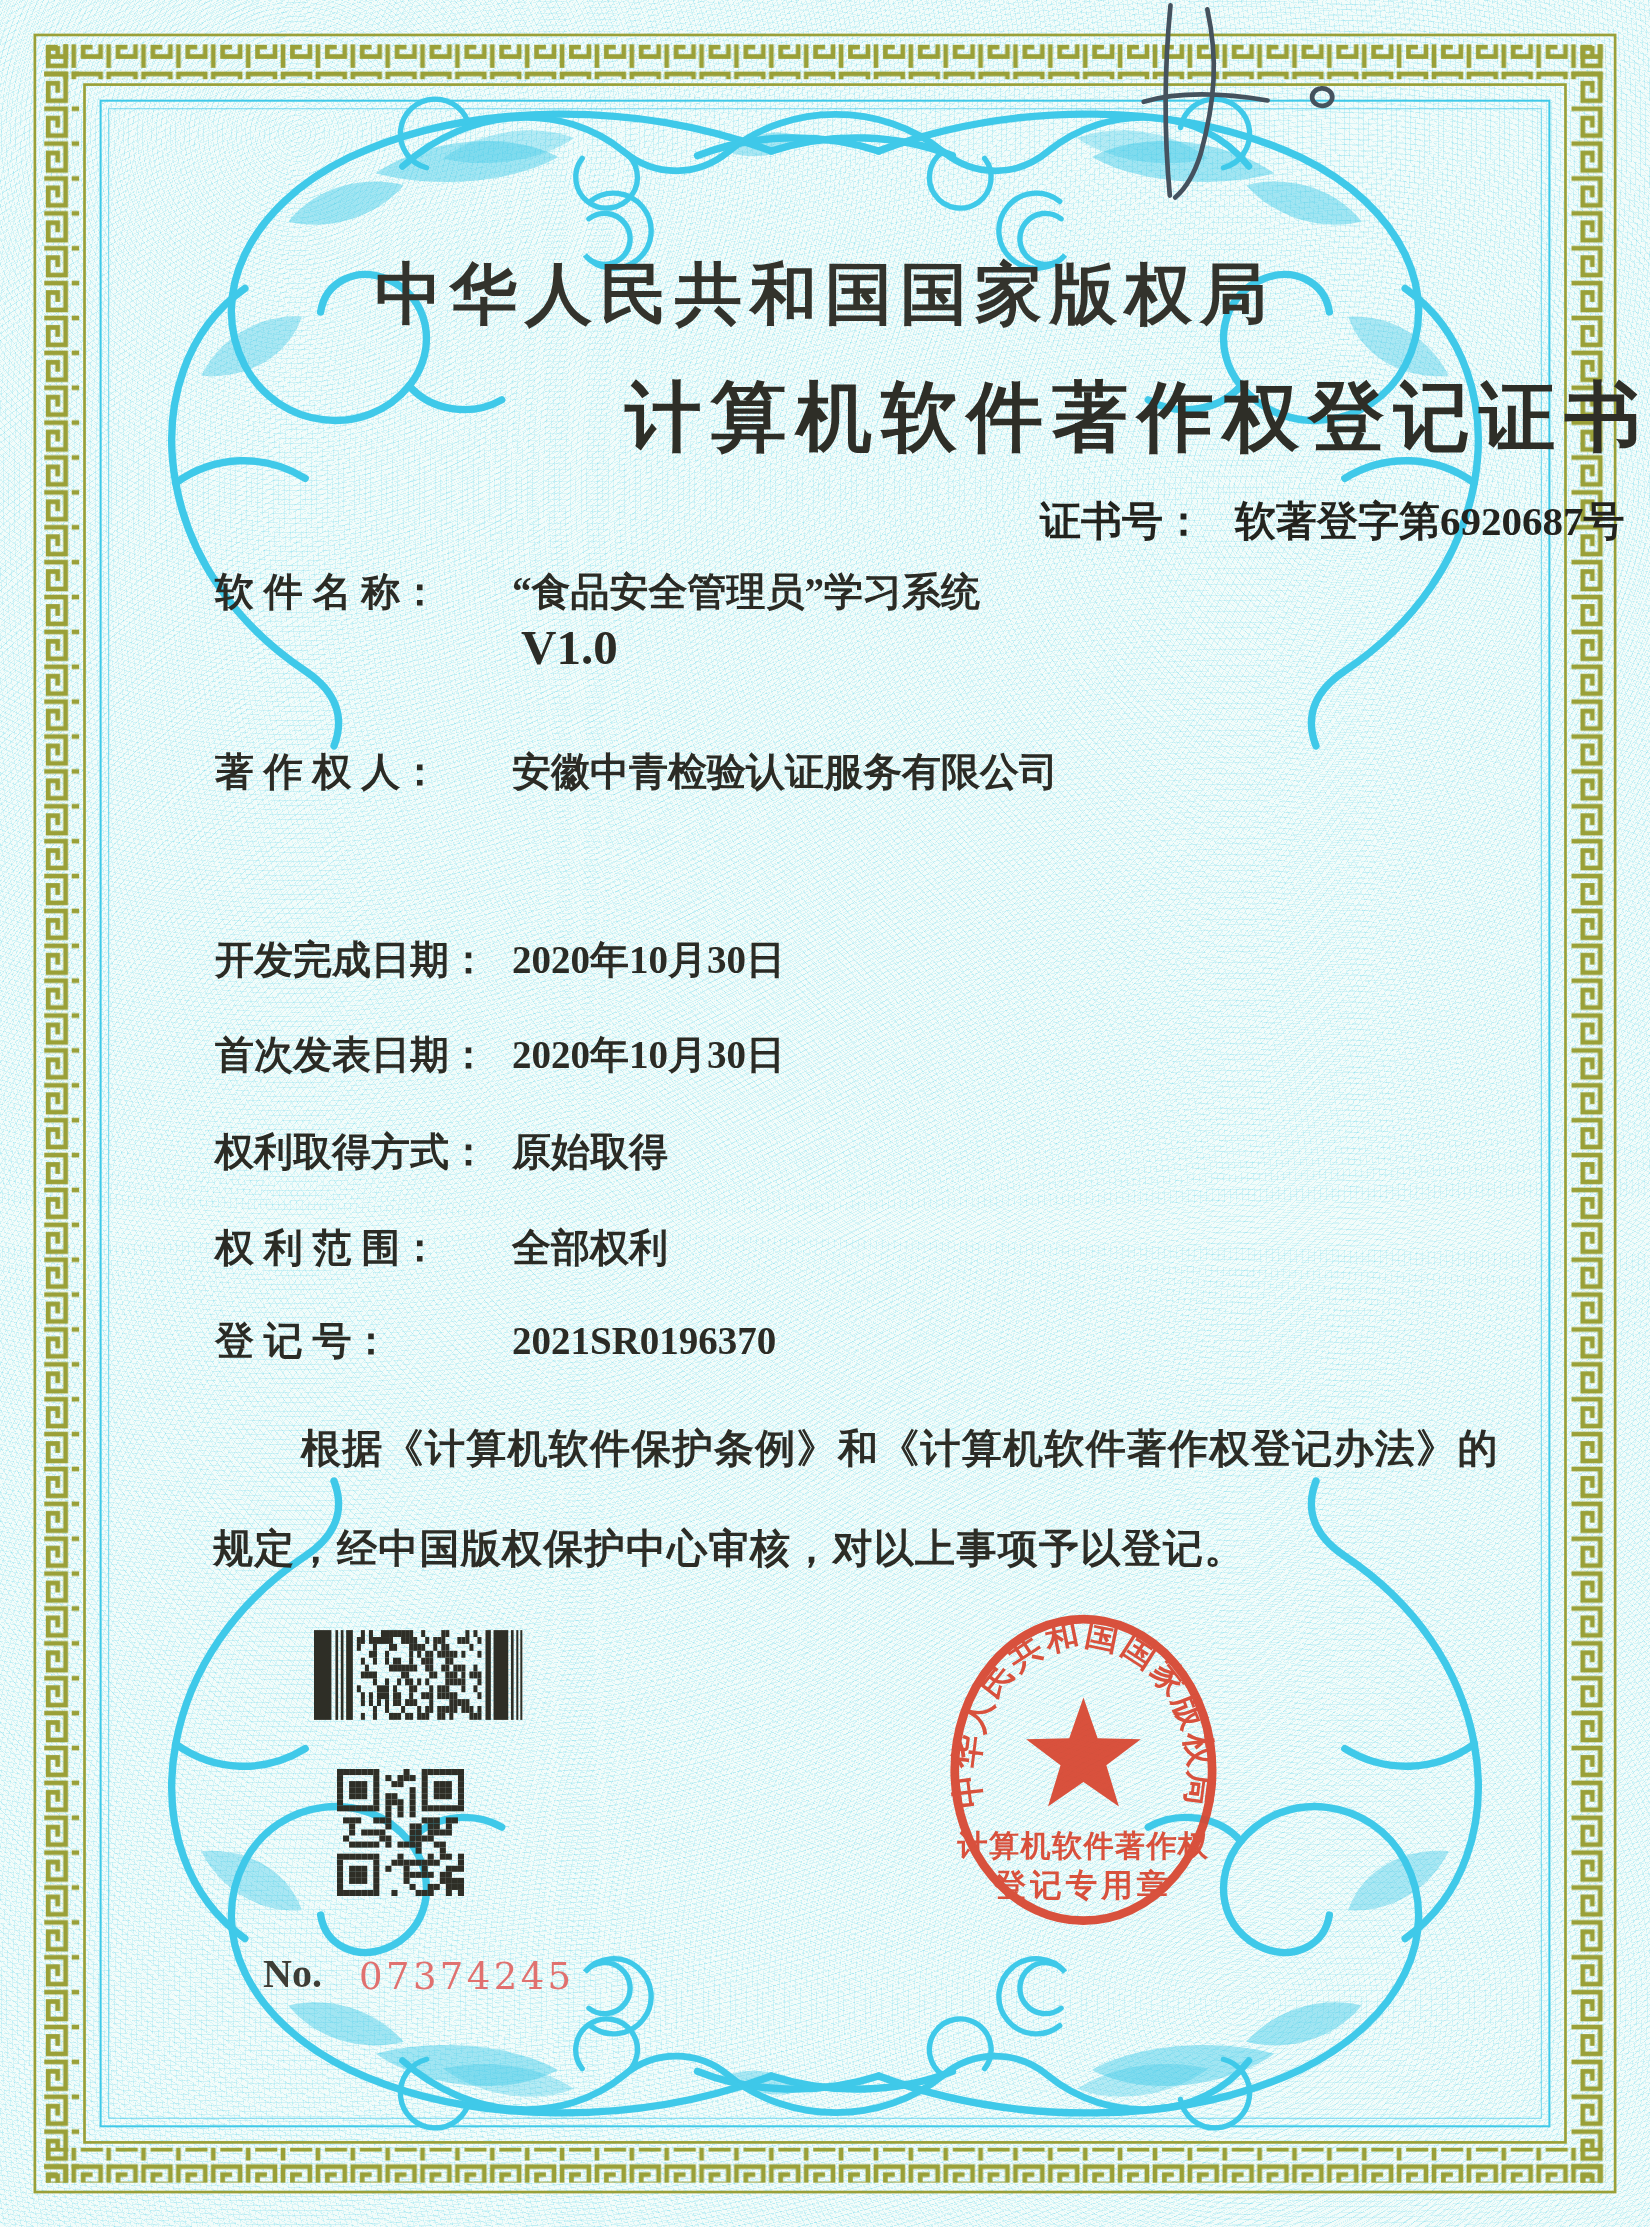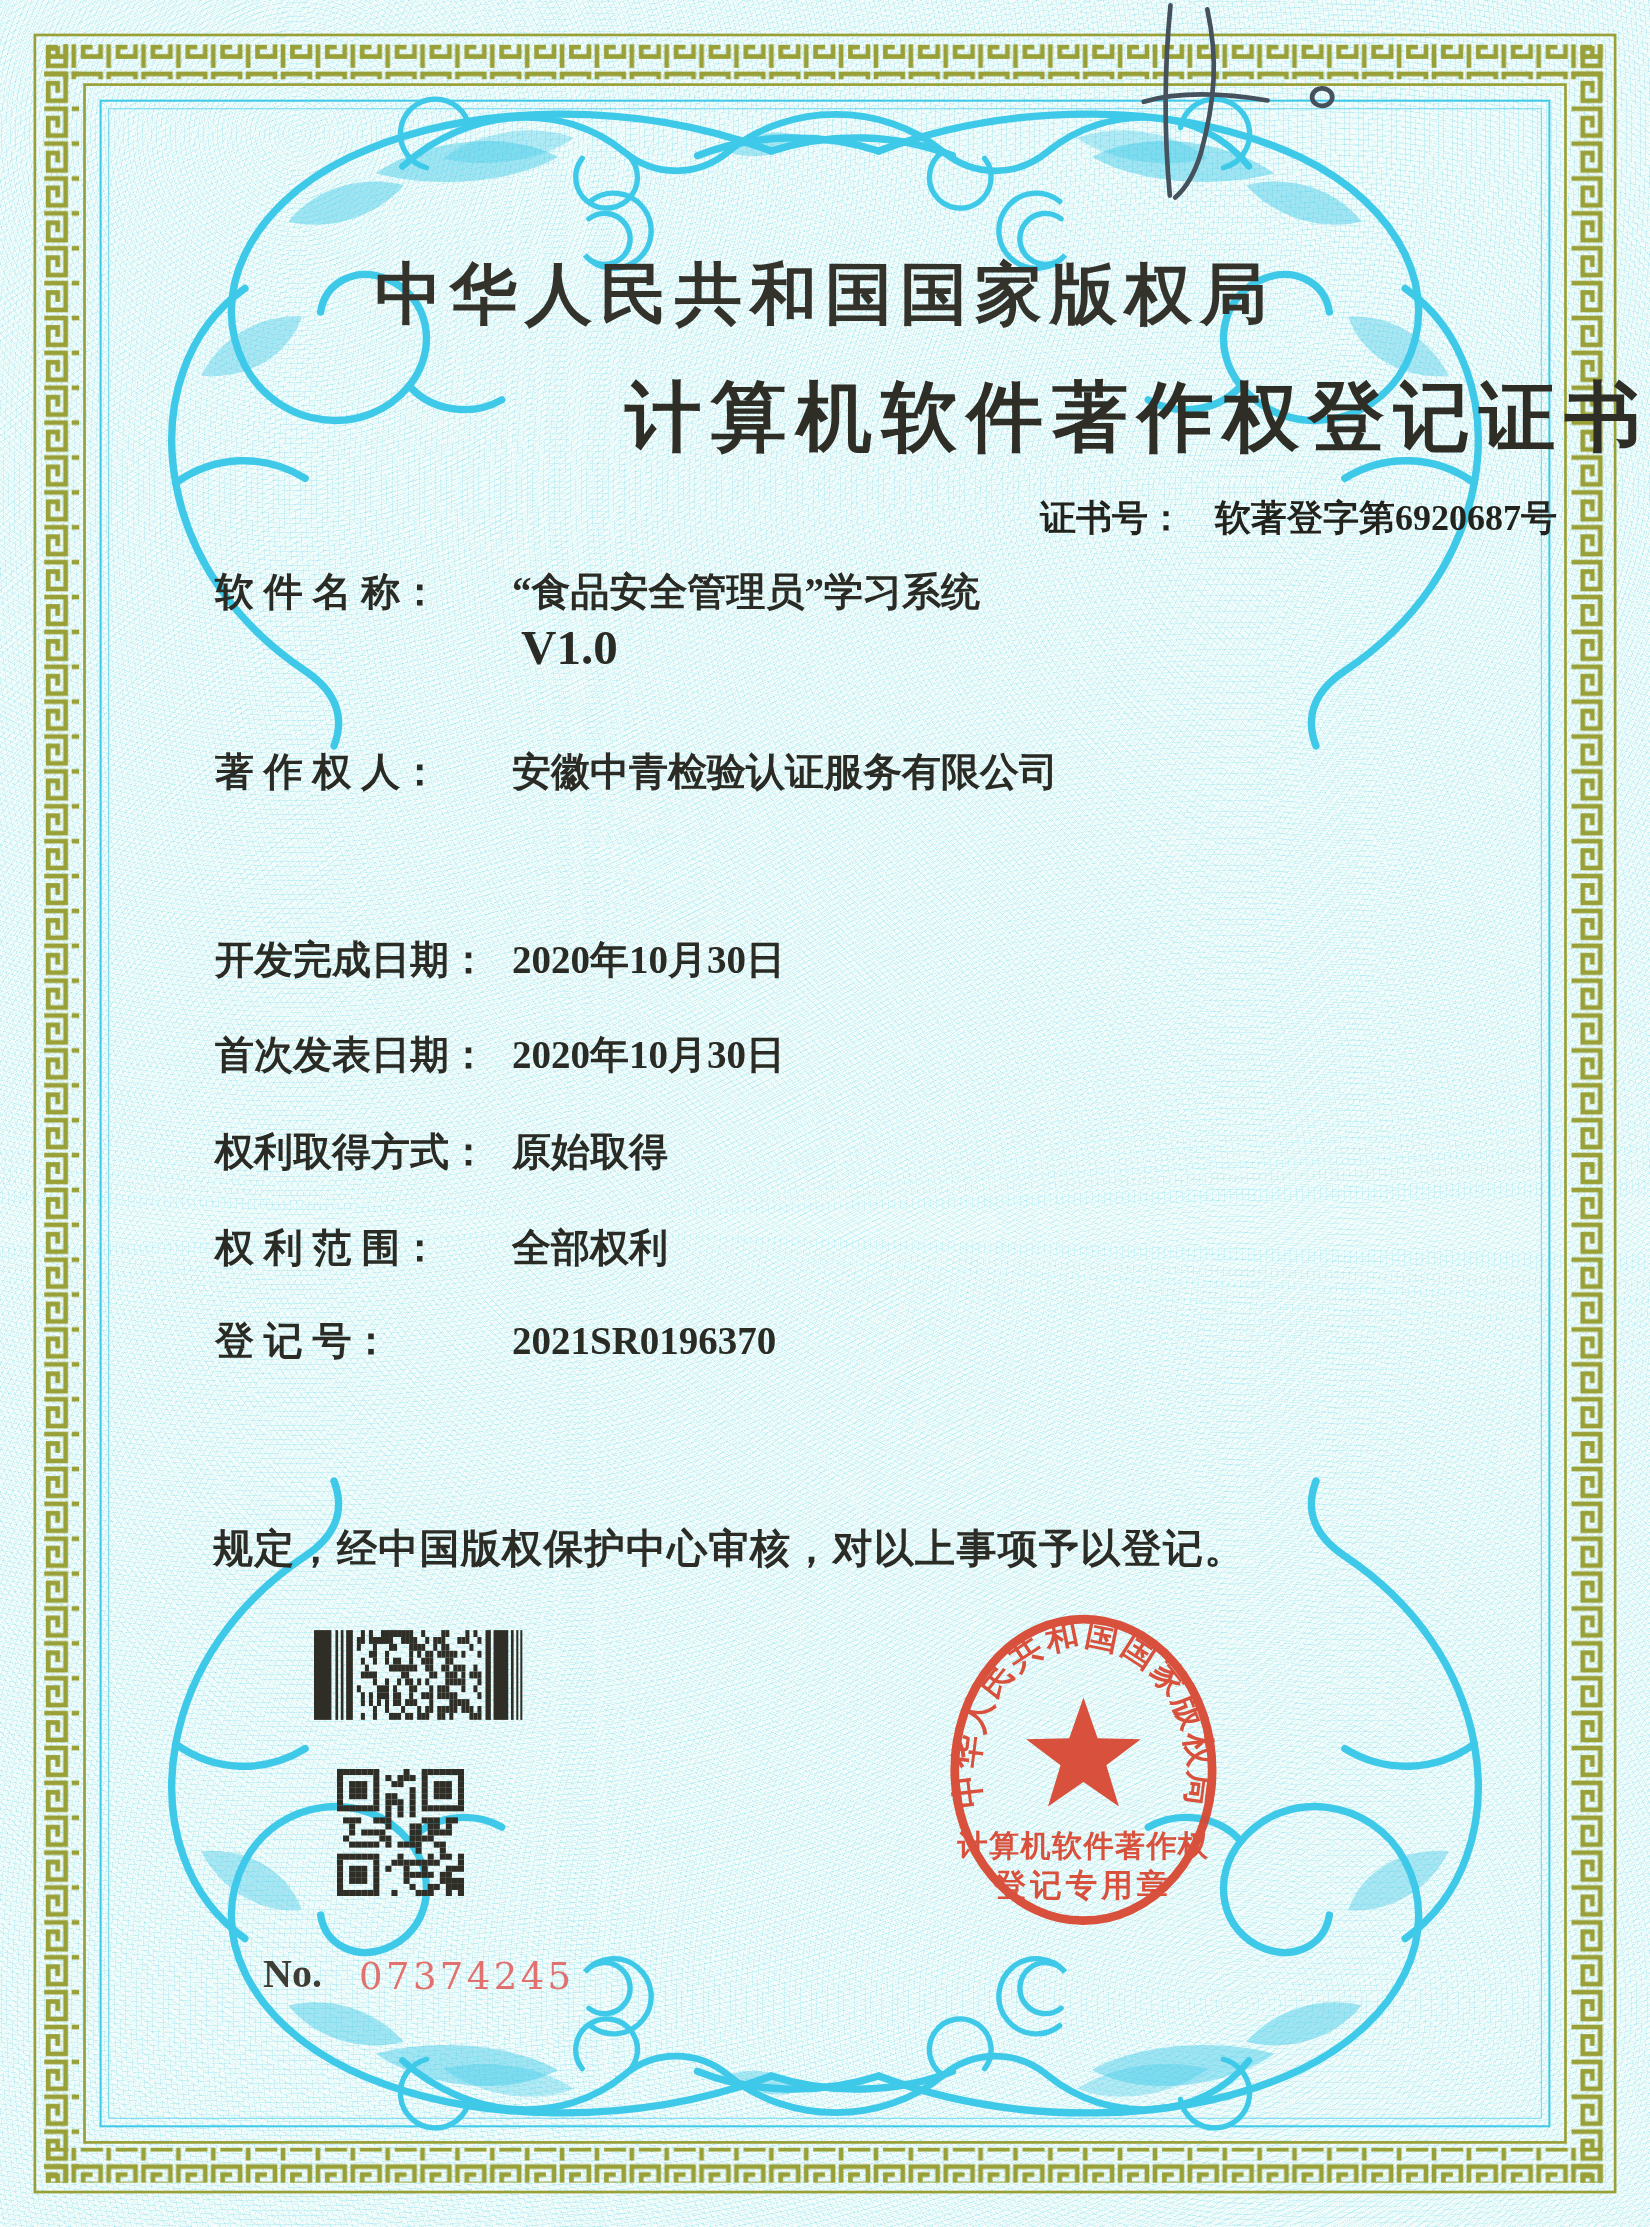--- a/index.html
+++ b/index.html
@@ -17,21 +17,21 @@
   }
   .abs{position:absolute;line-height:1.15;}
   .authority{
     top:256px;left:0;right:0;text-align:center;
     font-size:67px;font-weight:700;letter-spacing:8px;color:#33332c;
   }
   .cert-title{
     top:374px;left:0;right:0;text-align:right;
     font-size:76px;font-weight:800;letter-spacing:9.4px;color:#2e2e27;
   }
-  .certno{top:498px;left:1040px;font-size:36px;font-weight:700;color:#23231e;white-space:nowrap;}
+  .certno{top:498px;left:1040px;font-size:41px;font-weight:700;color:#23231e;white-space:nowrap;}
   .certno .v{margin-left:31px;}
   .frow{white-space:nowrap;color:#2b2b25;font-weight:700;font-size:39px;}
   .frow .lab{position:absolute;left:215px;top:0;}
   .frow .val{position:absolute;left:512px;top:0;}
   .r1{top:570px;} .r1b{top:620px;left:521px;font-size:49px;font-weight:700;color:#2b2b25;}
   .r2{top:750px;} .r3{top:938px;} .r4{top:1033px;}
   .r5{top:1130px;} .r6{top:1226px;} .r7{top:1319px;}
   .stmt{font-size:40px;font-weight:600;letter-spacing:1.3px;color:#2c2c26;white-space:nowrap;}
   .stmt1{top:1426px;left:301px;}
   .stmt2{top:1526px;left:213px;}
@@ -140,20 +140,21 @@
   </div>
   <div class="abs frow r6">
     <span class="lab">权 利 范 围：</span>
     <span class="val">全部权利</span>
   </div>
   <div class="abs frow r7">
     <span class="lab">登  记  号：</span>
     <span class="val">2021SR0196370</span>
   </div>
 
+  <div class="abs stmt stmt1">根据《计算机软件保护条例》和《计算机软件著作权登记办法》的</div>
   <div class="abs stmt stmt2">规定，经中国版权保护中心审核，对以上事项予以登记。</div>
 
   <svg class="abs" style="top:1630px;left:314px;" width="209" height="90" viewBox="0 0 312 134">
     <g id="pdf417-g" fill="#2e2e26">
         <rect x="0" y="0" width="26" height="134"></rect>
         <rect x="32" y="0" width="4" height="134"></rect>
         <rect x="40" y="0" width="4" height="134"></rect>
         <rect x="48" y="0" width="10" height="134"></rect>
         <rect x="70" y="0" width="6" height="10.3"></rect>
         <rect x="82" y="0" width="6" height="10.3"></rect>

